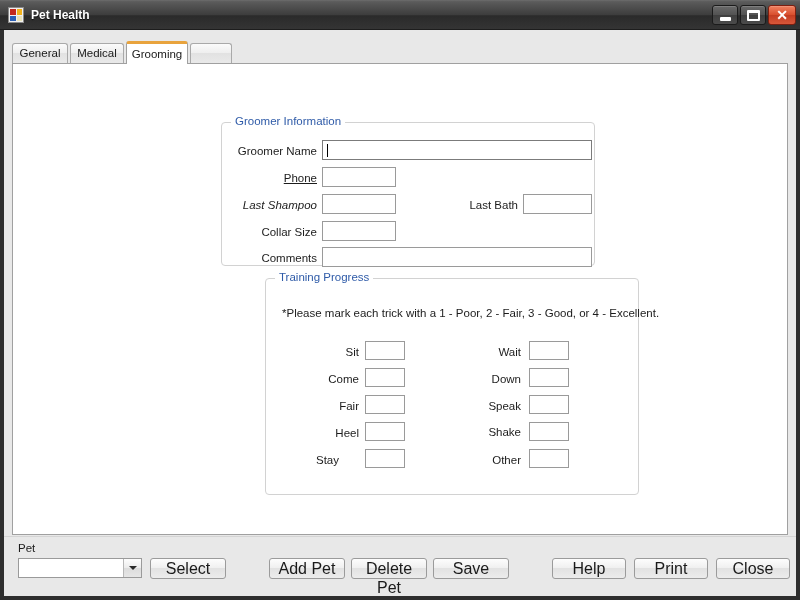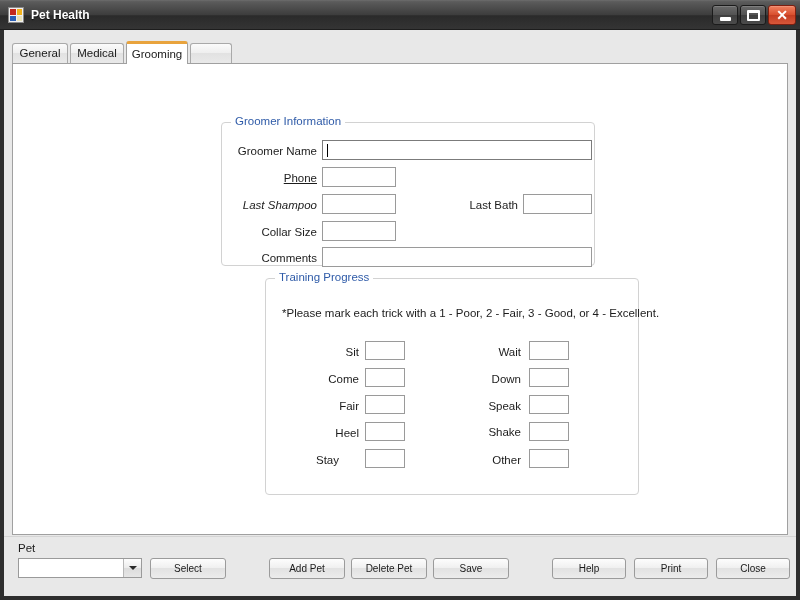--- a/index.html
+++ b/index.html
@@ -287,21 +287,21 @@
   }
 
   .btn {
     position: absolute;
     top: 22px;
     height: 21px;
     box-sizing: border-box;
     background: linear-gradient(to bottom, #fdfdfd 0%, #f0f0f0 46%, #e2e2e2 50%, #ececec 100%);
     border: 1px solid #9b9b9b;
     border-radius: 3px;
-    font-size: 10px;
+    font-size: 16px;
     color: #1a1a1a;
     line-height: 19px;
     text-align: center;
     cursor: default;
   }
   #btn-select    { left: 146px; width: 76px; }
   #btn-addpet    { left: 265px; width: 76px; }
   #btn-deletepet { left: 347px; width: 76px; }
   #btn-save      { left: 429px; width: 76px; }
   #btn-help      { left: 548px; width: 74px; }

